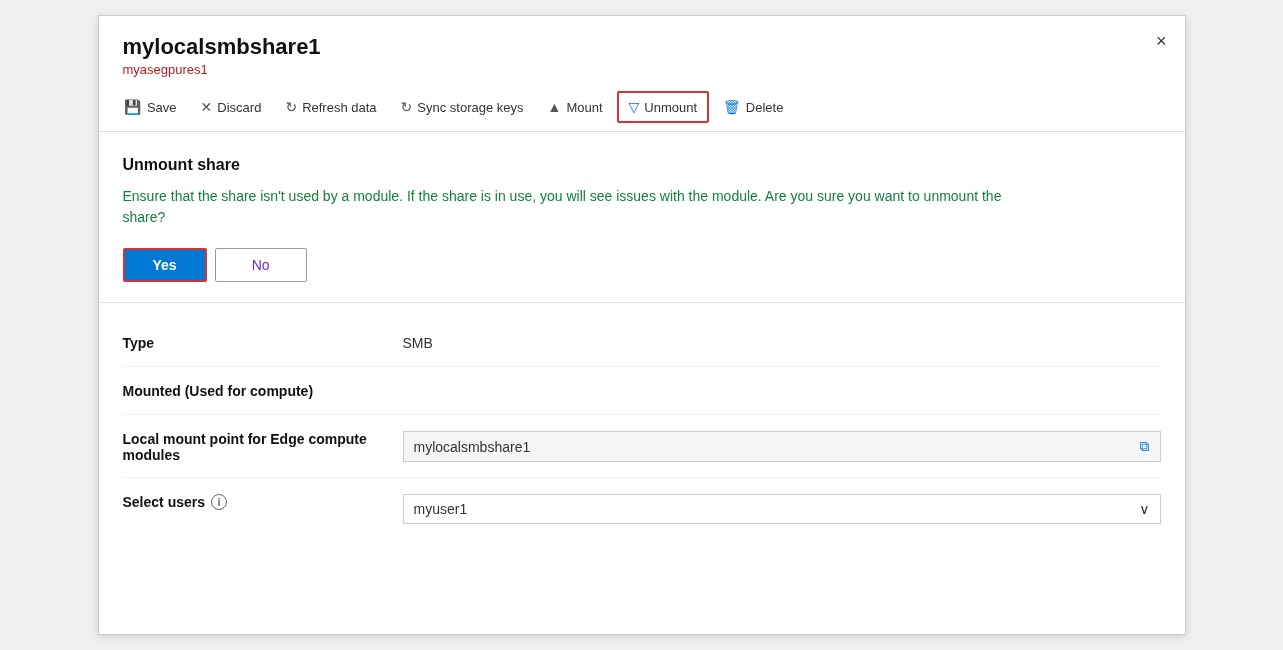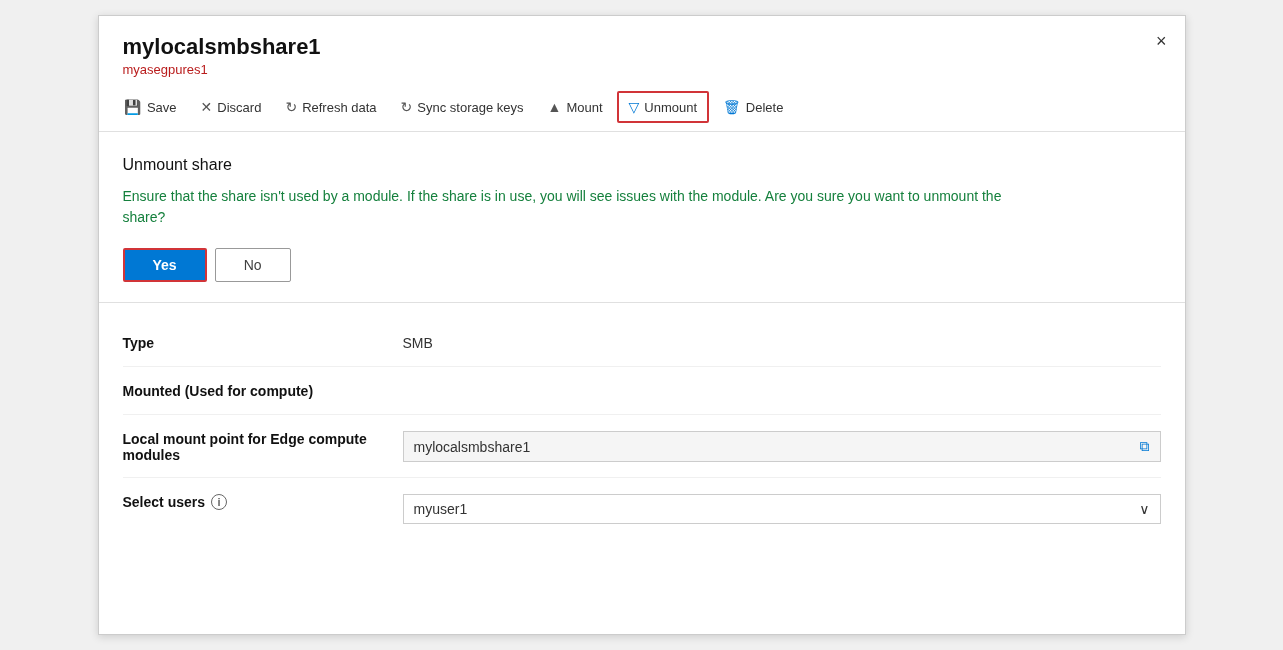--- a/index.html
+++ b/index.html
@@ -72,21 +72,21 @@
     .toolbar-btn.unmount-btn {
       border: 2px solid #d13438;
       color: #333;
     }
     .dialog-section {
       padding: 24px 24px 20px 24px;
       border-bottom: 1px solid #e0e0e0;
     }
     .dialog-title {
       font-size: 16px;
-      font-weight: 400;
+      font-weight: 700;
       color: #111;
       margin-bottom: 12px;
     }
     .dialog-message {
       font-size: 14px;
       color: #15803d;
       line-height: 1.5;
       max-width: 900px;
       margin-bottom: 20px;
     }
@@ -98,23 +98,23 @@
       padding: 7px 28px;
       background: #0078d4;
       color: #ffffff;
       border: 2px solid #d13438;
       border-radius: 2px;
       font-size: 14px;
       font-weight: 700;
       cursor: pointer;
     }
     .btn-no {
-      padding: 7px 28px;
+      padding: 7px 36px;
       background: #fff;
-      color: #404040;
+      color: #6d28d9;
       border: 1px solid #999;
       border-radius: 2px;
       font-size: 14px;
       cursor: pointer;
     }
     .detail-section {
       padding: 16px 24px;
     }
     .detail-row {
       display: flex;

